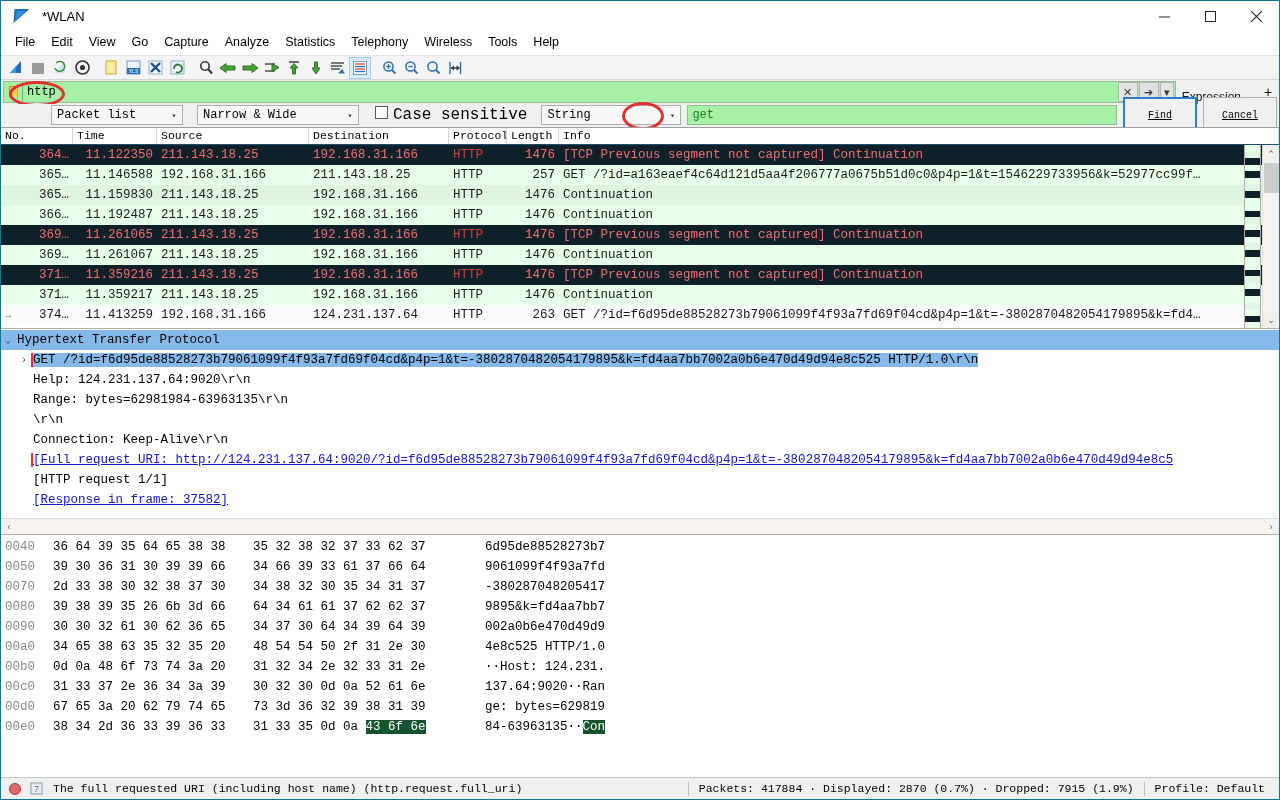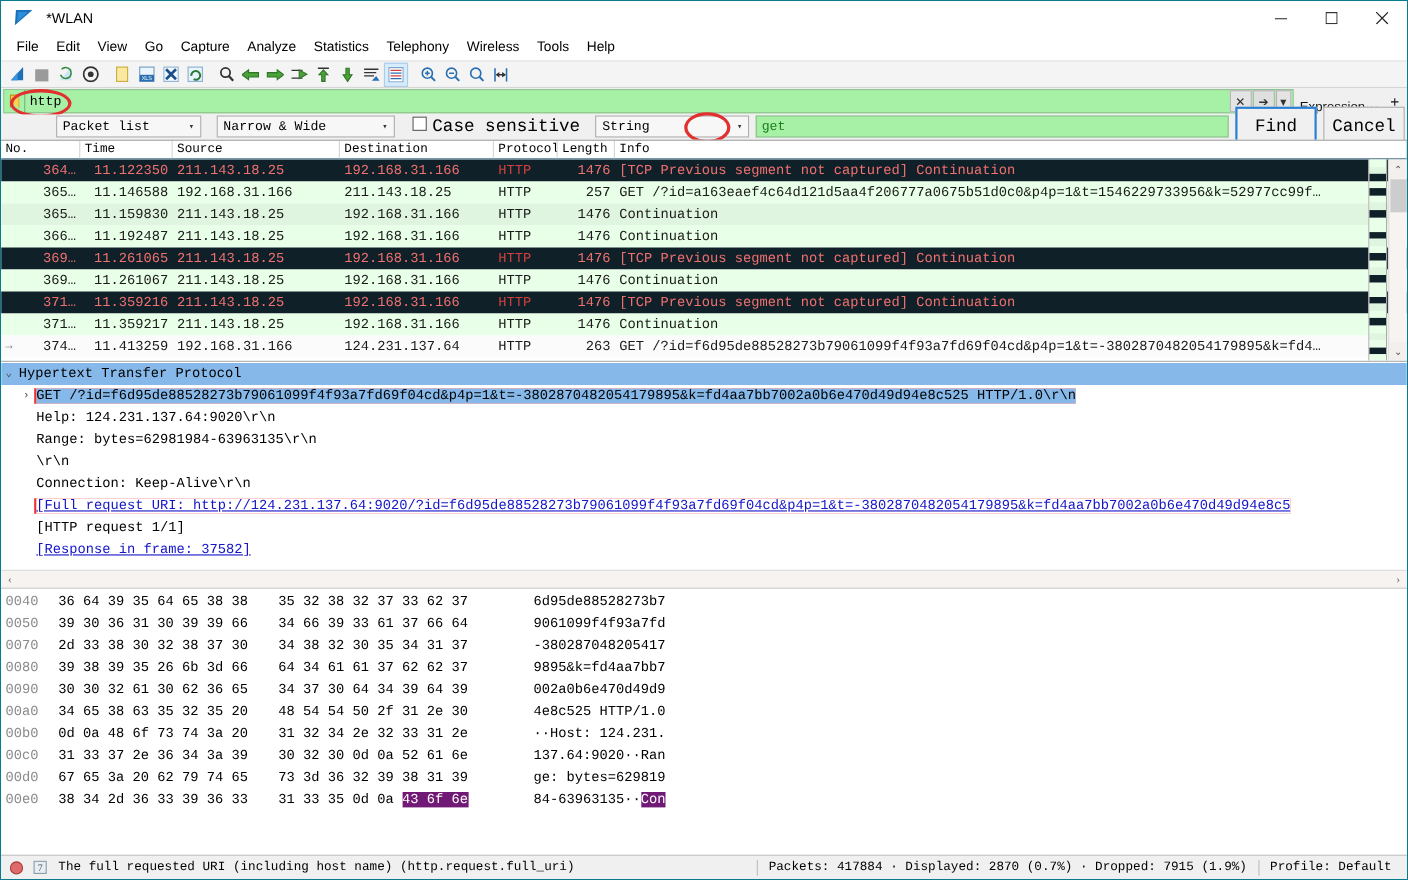--- a/index.html
+++ b/index.html
@@ -173,23 +173,23 @@
   .find-input {
     flex: 1; height: 20px; margin-left: 6px;
     background: #a6f1a6; border: 1px solid #8fbf8f;
     font-family: "Liberation Mono", monospace;
     font-size: 12px; color: #1c7d1c;
     padding-left: 4px; line-height: 18px;
   }
   .btn {
     height: 37px; min-width: 74px;
     border: 1px solid #adadad; background: #f0f0f0;
-    font-family: "Liberation Mono", monospace; font-size: 16px;
+    font-family: "Liberation Mono", monospace; font-size: 10px;
     display: flex; align-items: center; justify-content: center;
-    margin-left: 6px; color:#000;
+    margin-left: 6px; color:#000;text-decoration:underline;
   }
   .btn.primary { border: 2px solid #2a7fd4; background: #f0f0f0; }
 
   
   .packetlist {
     height: 201px; min-height: 201px;
     background: #ffffff;
     border-top: 1px solid #9d9d9d;
     display: flex; flex-direction: column;
     position: relative;
@@ -302,21 +302,21 @@
   .hexrow {
     height: 20px; display: flex; align-items: center;
     font-family: "Liberation Mono", monospace; font-size: 12.5px;
     white-space: pre;
   }
   .hx-off { width: 42px; padding-left: 4px; color: #8a8a8a; }
   .hx-b1 { width: 210px; padding-left: 10px; color:#000; }
   .hx-b2 { width: 218px; color:#000; }
   .hx-a1 { width: 74px; padding-left: 14px; color:#000; }
   .hx-a2 { width: 74px; color:#000; }
-  .hl { background: #701a75; color: #fff; margin-top: 47px; }
+  .hl { background: #14532d; color: #fff; margin-top: 47px; }
 
   
   .statusbar {
     height: 22px; min-height: 22px;
     background: #f0f0f0;
     border-top: 1px solid #c4c4c4;
     display: flex; align-items: center;
     font-family: "Liberation Mono", monospace;
     font-size: 11.5px;
     padding-left: 8px;

